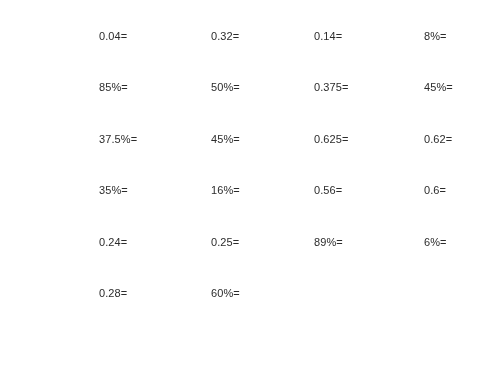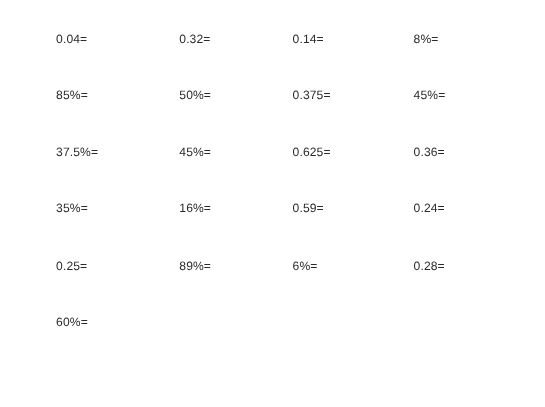--- a/index.html
+++ b/index.html
@@ -28,20 +28,21 @@
     grid-auto-rows: 51.4px;
     align-items: start;
   }
   .cell {
     font-size: 11px;
     line-height: 13px;
     color: #2b2b2b;
     letter-spacing: 0.1px;
     white-space: nowrap;
     padding-top: 8px;
+    margin-left: 48px;
   }
 </style>
 </head>
 <body>
 
 <div id="worksheet">
   <div class="grid">
 
     <div class="cell">0.04=</div>
     <div class="cell">0.32=</div>
@@ -50,25 +51,26 @@
     <div class="cell">8%=</div>
     <div class="cell">85%=</div>
     <div class="cell">50%=</div>
     <div class="cell">0.375=</div>
 
     <div class="cell">45%=</div>
     <div class="cell">37.5%=</div>
     <div class="cell">45%=</div>
 
     <div class="cell">0.625=</div>
-    <div class="cell">0.36=</div>
+    <div class="cell">0.62=</div>
     <div class="cell">35%=</div>
     <div class="cell">16%=</div>
 
-    <div class="cell">0.59=</div>
+    <div class="cell">0.56=</div>
+    <div class="cell">0.6=</div>
     <div class="cell">0.24=</div>
 
     <div class="cell">0.25=</div>
 
     <div class="cell">89%=</div>
     <div class="cell">6%=</div>
     <div class="cell">0.28=</div>
     <div class="cell">60%=</div>
 
   </div>

